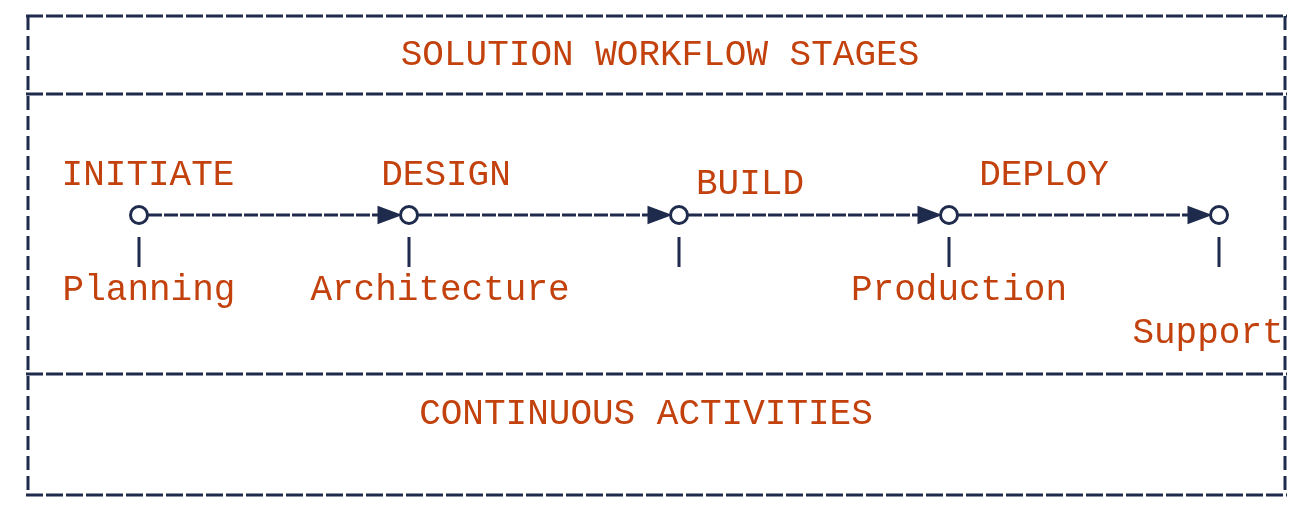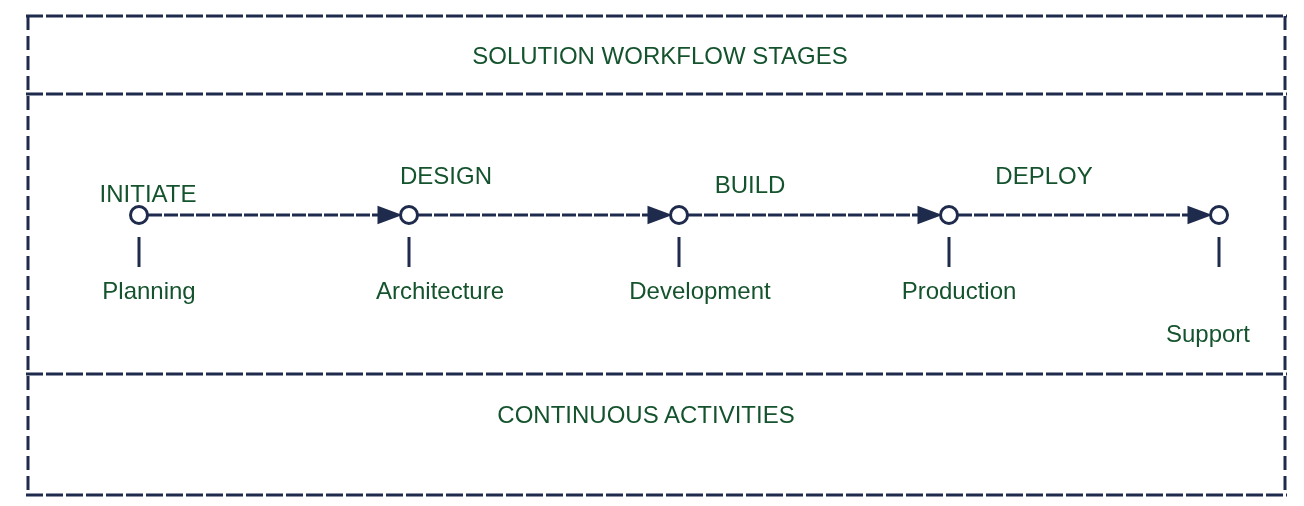--- a/index.html
+++ b/index.html
@@ -11,24 +11,24 @@
     overflow: hidden;
     font-family: "DejaVu Sans Mono", monospace;
   }
   .layer-svg {
     position: absolute;
     left: 0; top: 0;
   }
   .txt {
     position: absolute;
     transform: translateX(-50%);
-    font-family: Liberation Sans, sans-serif;
-    font-size: 24px;
+    font-family: Liberation Mono, monospace;
+    font-size: 36px;
     line-height: 32px;
-    color: #14532d;
+    color: #c2410c;
     white-space: pre;
   }
 </style>
 </head>
 <body>
 
 <div class="canvas">
 
   <svg class="layer-svg" width="1304" height="506" viewBox="0 0 1304 506">
 
@@ -62,26 +62,25 @@
       <line x1="679" y1="237" x2="679" y2="267"></line>
       <circle cx="949" cy="215" r="8.5" fill="#ffffff"></circle>
       <line x1="949" y1="237" x2="949" y2="267"></line>
       <circle cx="1219" cy="215" r="8.5" fill="#ffffff"></circle>
       <line x1="1219" y1="237" x2="1219" y2="267"></line>
     </g>
   </svg>
 
   <div class="txt" style="left:660px; top:40px;">SOLUTION WORKFLOW STAGES</div>
 
-  <div class="txt" style="left:148px;  top:160px;margin-top:18px;">INITIATE</div>
+  <div class="txt" style="left:148px;  top:160px;">INITIATE</div>
   <div class="txt" style="left:446px;  top:160px;">DESIGN</div>
   <div class="txt" style="left:750px;  top:160px;margin-top:9px;">BUILD</div>
   <div class="txt" style="left:1044px; top:160px;">DEPLOY</div>
 
   <div class="txt" style="left:440px;  top:275px;">Architecture</div>
   <div class="txt" style="left:149px;  top:275px;">Planning</div>
-  <div class="txt" style="left:700px;  top:275px;">Development</div>
   <div class="txt" style="left:959px;  top:275px;">Production</div>
   <div class="txt" style="left:1208px; top:275px;margin-top:43px;">Support</div>
 
   <div class="txt" style="left:646px; top:399px;">CONTINUOUS ACTIVITIES</div>
 
 </div>
 
 </body></html>

